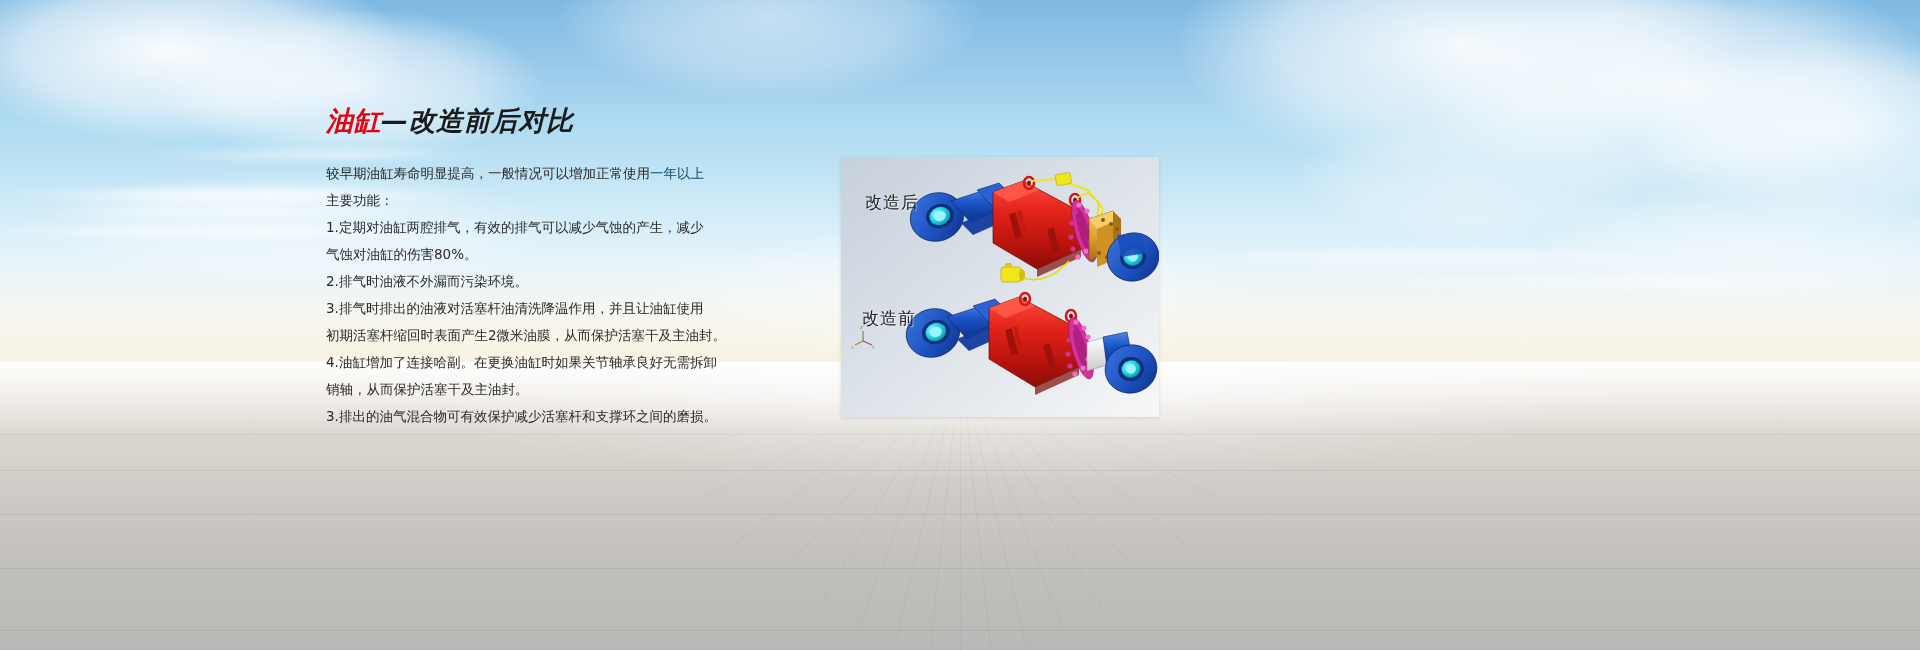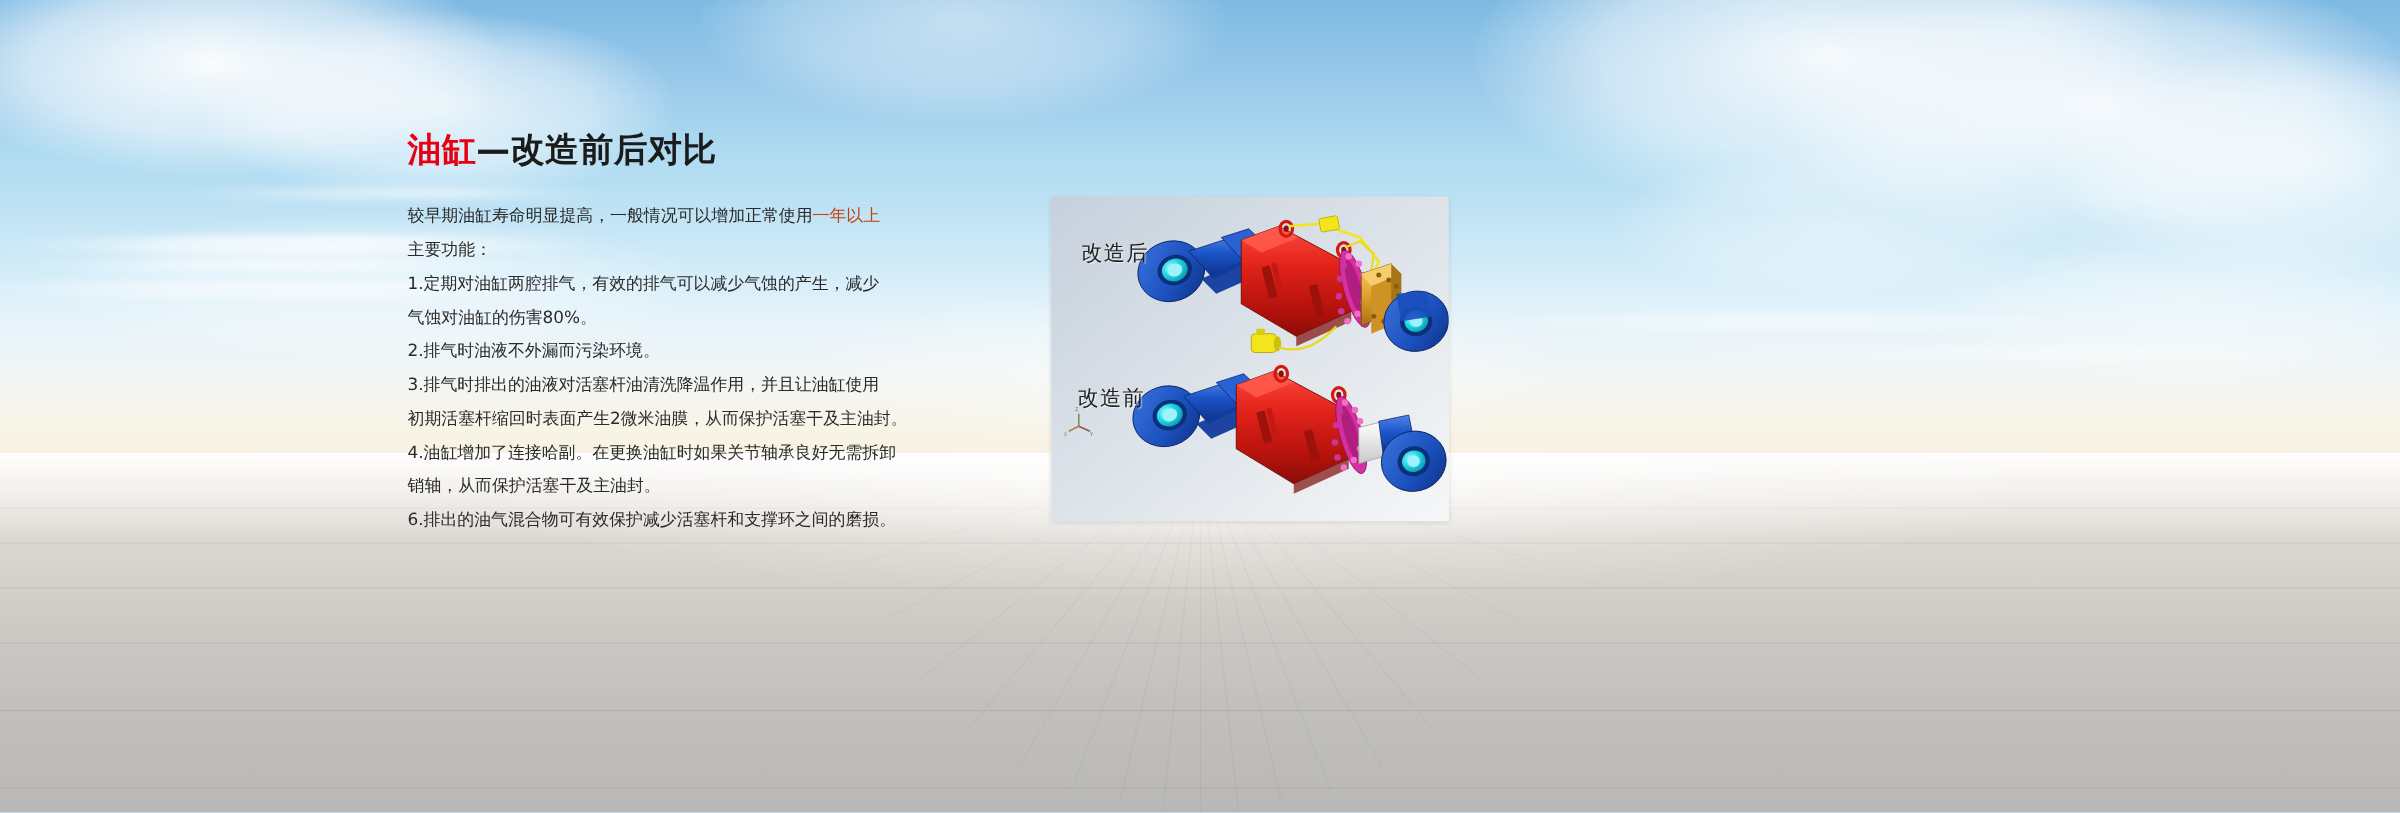--- a/index.html
+++ b/index.html
@@ -63,32 +63,32 @@
   .ground-sheen{
     position:absolute;left:0;top:0;width:1920px;height:288px;
     background:radial-gradient(ellipse 900px 160px at 52% 0%, rgba(255,255,255,.85) 0%, rgba(255,255,255,.25) 45%, rgba(255,255,255,0) 75%);
   }
   
   .copy{
     position:absolute;left:326px;top:104px;width:430px;
   }
   .title{
     font-size:27px;font-weight:bold;letter-spacing:.5px;
-    color:#1b1b1b;line-height:1.25;margin:0;white-space:nowrap;
+    color:#1b1b1b;line-height:1.25;margin:0;white-space:nowrap;font-style:italic;
   }
   .title .hl{color:#e60012;}
   .subtitle{
     margin:6px 0 0 0;font-size:13.5px;color:#6f7377;
     letter-spacing:.2px;white-space:nowrap;font-weight:normal;
   }
   .body{
     margin-top:22px;font-size:13.5px;color:#2a2a2a;line-height:2.0;
   }
   .body p{margin:0;white-space:nowrap;}
-  .body .hl{color:#c2410c;}
+  .body .hl{color:#0c4a6e;font-family:Liberation Serif, serif;}
   
   .panel{
     position:absolute;left:841px;top:157px;width:318px;height:260px;
     background:linear-gradient(160deg,#ccd4de 0%,#c9d2dc 22%,#dfe5ea 55%,#eef1f3 78%,#f7f8f8 100%);
     box-shadow:0 1px 4px rgba(0,0,0,.12);
     overflow:hidden;
   }
   .panel-label{
     position:absolute;font-size:17px;color:#1f1f1f;
     letter-spacing:1px;text-shadow:1px 1px 1px rgba(255,255,255,.6);
@@ -160,21 +160,21 @@
     <div class="body">
       <p><span>较早期油缸寿命明显提高，一般情况可以增加正常使用</span><span class="hl">一年以上</span></p>
       <p>主要功能：</p>
       <p>1.定期对油缸两腔排气，有效的排气可以减少气蚀的产生，减少</p>
       <p>气蚀对油缸的伤害80%。</p>
       <p>2.排气时油液不外漏而污染环境。</p>
       <p>3.排气时排出的油液对活塞杆油清洗降温作用，并且让油缸使用</p>
       <p>初期活塞杆缩回时表面产生2微米油膜，从而保护活塞干及主油封。</p>
       <p>4.油缸增加了连接哈副。在更换油缸时如果关节轴承良好无需拆卸</p>
       <p>销轴，从而保护活塞干及主油封。</p>
-      <p>6.排出的油气混合物可有效保护减少活塞杆和支撑环之间的磨损。</p>
+      <p>3.排出的油气混合物可有效保护减少活塞杆和支撑环之间的磨损。</p>
     </div>
   </div>
 
   <div class="panel">
     <svg class="cyl" viewBox="0 0 318 260">
       <defs>
         <linearGradient id="gRed" x1="0" y1="0" x2="0" y2="1">
           <stop offset="0%" stop-color="#ff4a3c"></stop>
             <stop offset="35%" stop-color="#e2231a"></stop>
           <stop offset="75%" stop-color="#b5120c"></stop>

